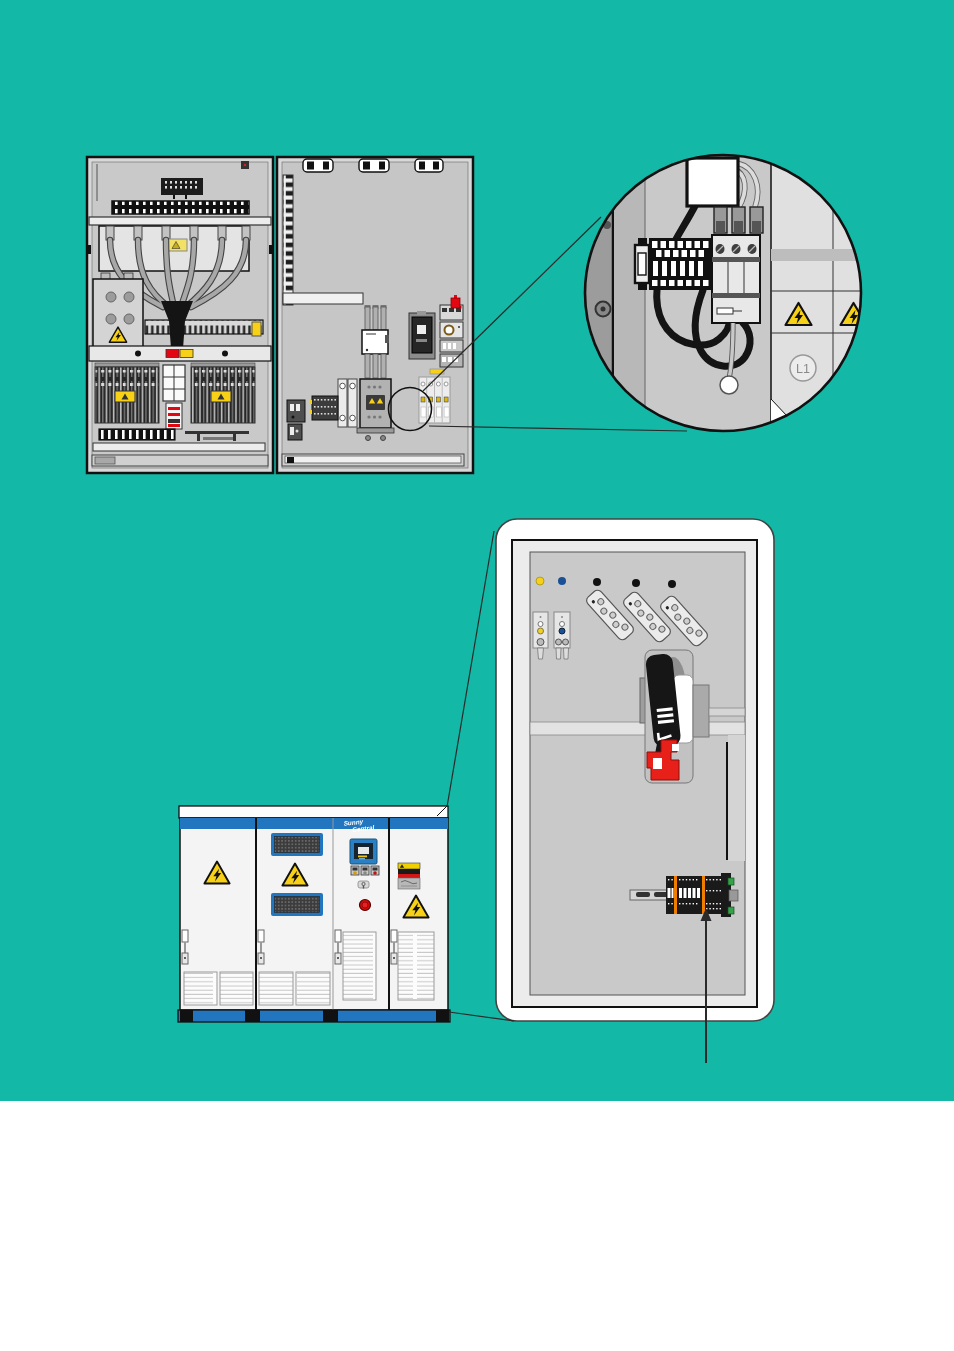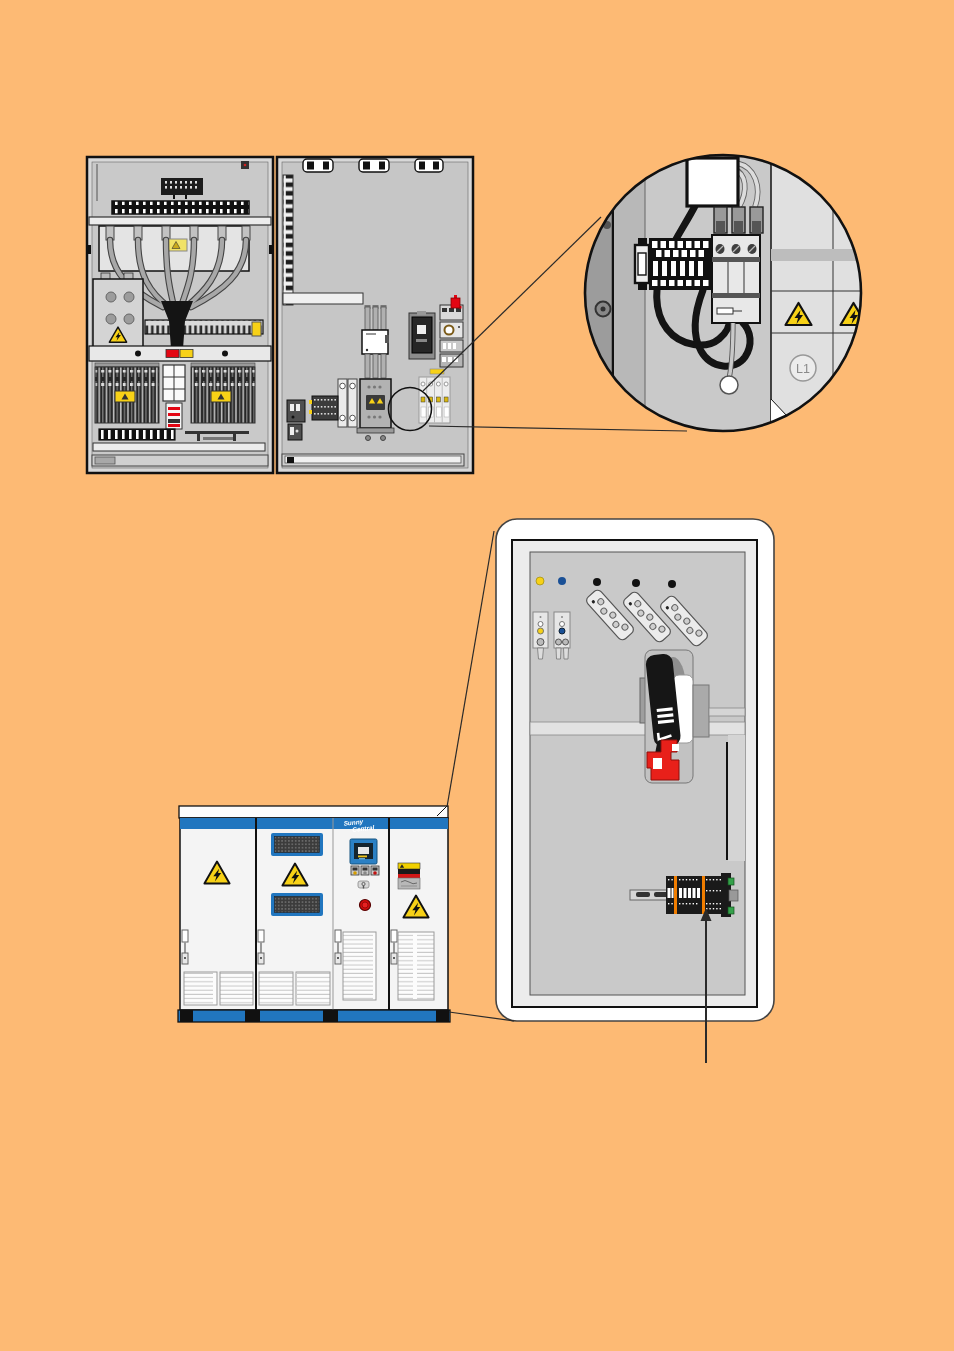--- a/index.html
+++ b/index.html
@@ -1,16 +1,16 @@
 <!DOCTYPE html>
 <html><head>
 <meta charset="utf-8">
 <style>
   html,body{margin:0;padding:0;background:#fff;}
-  .page{position:relative;width:954px;height:1351px;background:#fdba74;overflow:hidden;
+  .page{position:relative;width:954px;height:1101px;background:#14b8a6;overflow:hidden;
         font-family:"Liberation Sans",sans-serif;}
   .abs{position:absolute;}
   svg text{font-family:"Liberation Sans",sans-serif;}
 </style>
 </head>
 <body>
 
 <div class="page">
 
 <svg class="abs" style="left:85px;top:155px" width="390" height="320" viewBox="0 0 390 320">

